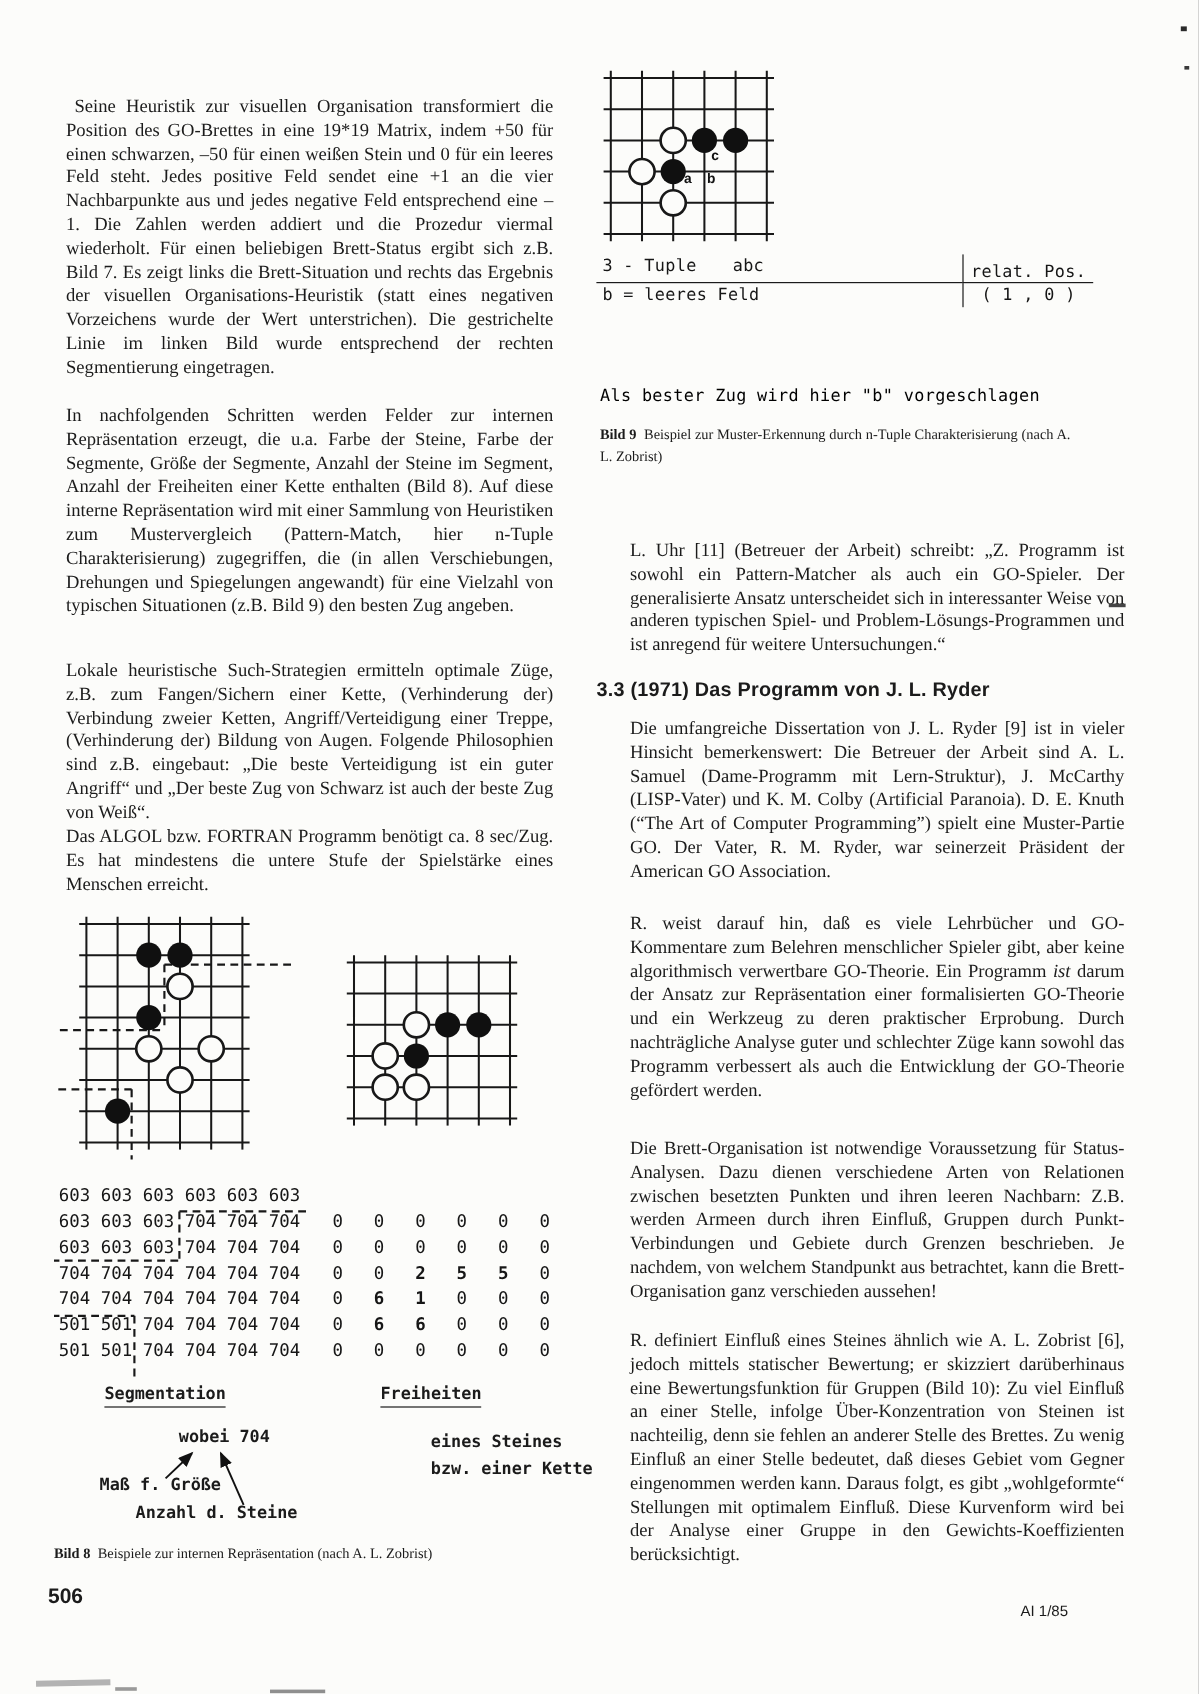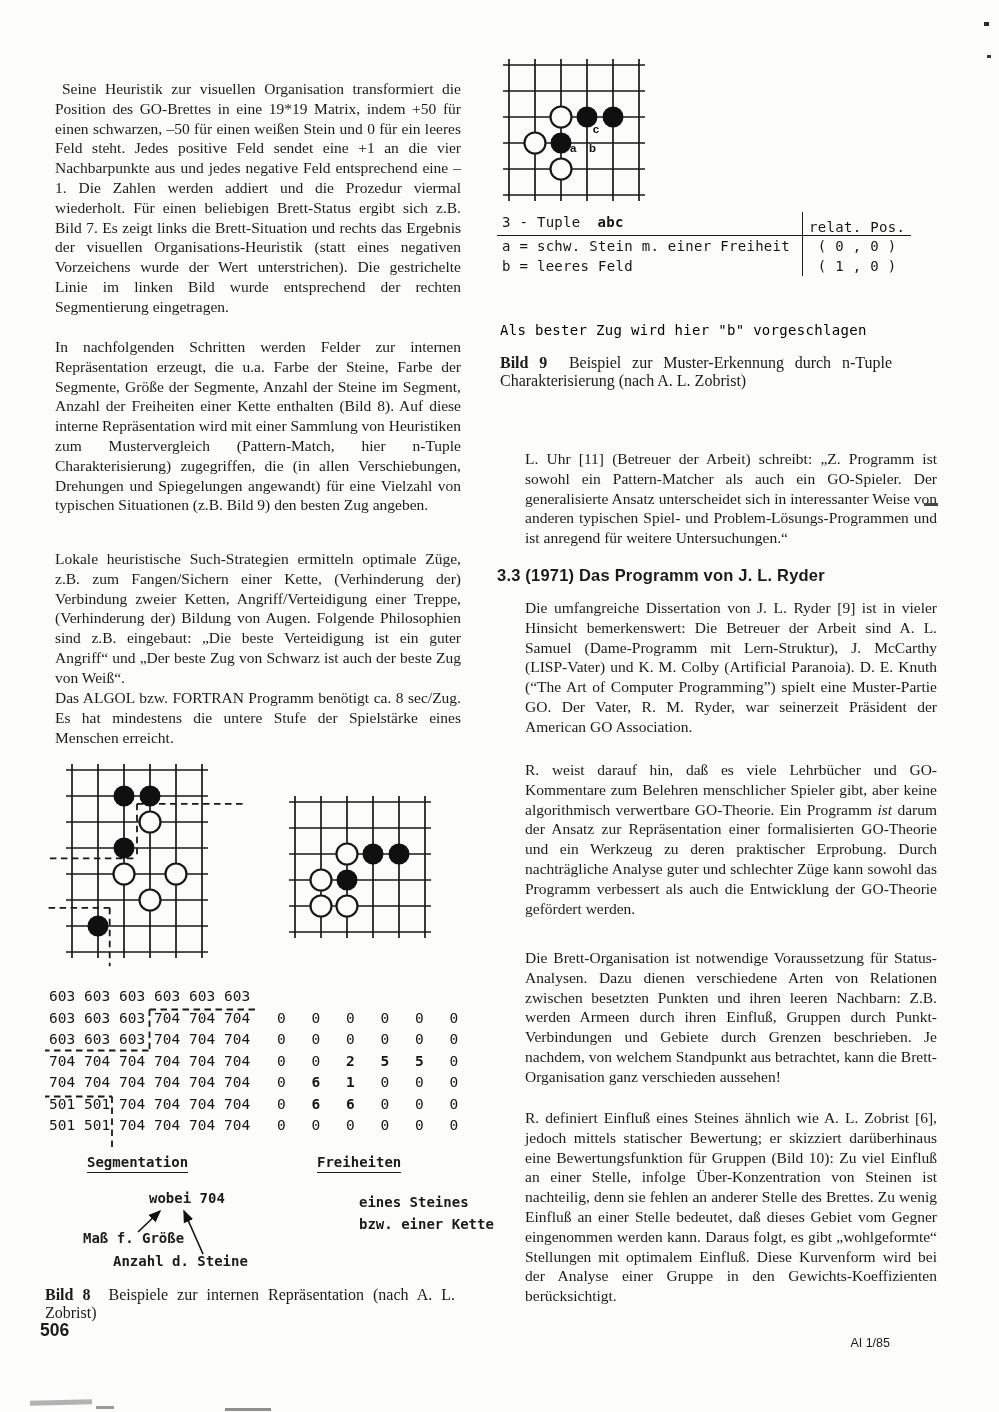--- a/index.html
+++ b/index.html
@@ -7,21 +7,21 @@
         font-family:"Liberation Serif",serif;overflow:hidden;margin:0 auto;}
   .abs{position:absolute;}
   p{margin:0;}
   .body{position:absolute;width:406px;font-size:15.5px;line-height:19.8px;text-align:justify;}
   .rcol .body{width:412px;margin-left:28px;}
   .indent{text-indent:7px;}
   .colL{position:absolute;left:55px;top:16px;width:406px;height:1412px;}
   .rcol{position:absolute;left:497px;top:0;width:414px;height:1412px;}
   h3.sechead{position:absolute;margin:0;font-family:"Liberation Sans",sans-serif;
         font-size:16.5px;font-weight:700;letter-spacing:0.2px;}
-  .caption{position:absolute;font-size:16px;line-height:17.6px;text-align:justify;}
+  .caption{position:absolute;font-size:12px;line-height:17.6px;text-align:justify;}
   .caption b{font-weight:700;}
   
   .fig8{position:absolute;left:45px;top:762px;width:424px;height:565px;}
   .fig8 svg{position:absolute;left:0;}
   .labels{position:absolute;left:0;top:392px;width:424px;height:132px;}
   .mlabel{position:absolute;font-family:"DejaVu Sans Mono",monospace;font-size:14px;
           font-weight:700;white-space:pre;margin-left:36px;}
   .mlabel.u{border-bottom:1.6px solid #1b1b1b;padding-bottom:2px;}
   .arrows{position:absolute;left:0;top:0;}
   
@@ -35,21 +35,21 @@
   .arrow{stroke:#111;stroke-width:1.6;}
   
   .ttable{position:absolute;left:0;top:212px;width:414px;font-family:"DejaVu Sans Mono",monospace;
           font-size:14px;letter-spacing:0.3px;color:#161616;}
   .trow{display:flex;}
   .tleft{width:301px;padding:2px 0 2px 5px;white-space:pre;}
   .tright{width:108px;border-left:1.6px solid #1b1b1b;text-align:center;padding:2px 0;}
   .thead .tleft,.thead .tright{border-bottom:1.6px solid #1b1b1b;}
   .thead .tleft{padding-bottom:5px;}
   .thead .tright{padding-top:7px;padding-bottom:0;}
-  .hdr-tuple{margin-left:17px;font-weight:bold;}
+  .hdr-tuple{margin-left:30px;}
   .mono-note{position:absolute;font-family:"DejaVu Sans Mono",monospace;font-size:14px;
              letter-spacing:0.3px;white-space:pre;color:#000000;}
   
   .pageno{position:absolute;left:40px;top:1320px;font-family:"Liberation Sans",sans-serif;
           font-size:17.5px;font-weight:600;}
   .issue{position:absolute;left:770px;top:1336px;width:120px;text-align:right;
          font-family:"Liberation Sans",sans-serif;font-size:12.5px;}
   
   .a1{left:984px;top:22px;width:5px;height:4px;background:#2a2a2a;}
   .a2{left:987px;top:55px;width:4px;height:3px;background:#3a3a3a;}
@@ -252,24 +252,20 @@
         <text x="73.1" y="97.10000000000001" class="blab">a</text>
         <text x="92.08" y="97.10000000000001" class="blab">b</text>
       </svg>
 
     <div class="ttable">
       <div class="trow thead">
         <div class="tleft"><span>3 - Tuple</span><span class="hdr-tuple">abc</span></div>
         <div class="tright">relat. Pos.</div>
       </div>
       <div class="trow">
-        <div class="tleft">a = schw. Stein m. einer Freiheit</div>
-        <div class="tright">( 0 , 0 )</div>
-      </div>
-      <div class="trow">
         <div class="tleft">b = leeres Feld</div>
         <div class="tright">( 1 , 0 )</div>
       </div>
     </div>
 
     <p class="mono-note" style="left:3px;top:322px;">Als bester Zug wird hier "b" vorgeschlagen</p>
 
     <p class="caption" style="left:3px;top:354px;width:392px;">
       <b>Bild 9</b>&nbsp;
       <span>Beispiel zur Muster-Erkennung durch n-Tuple Charakterisierung (nach A. L. Zobrist)</span>

